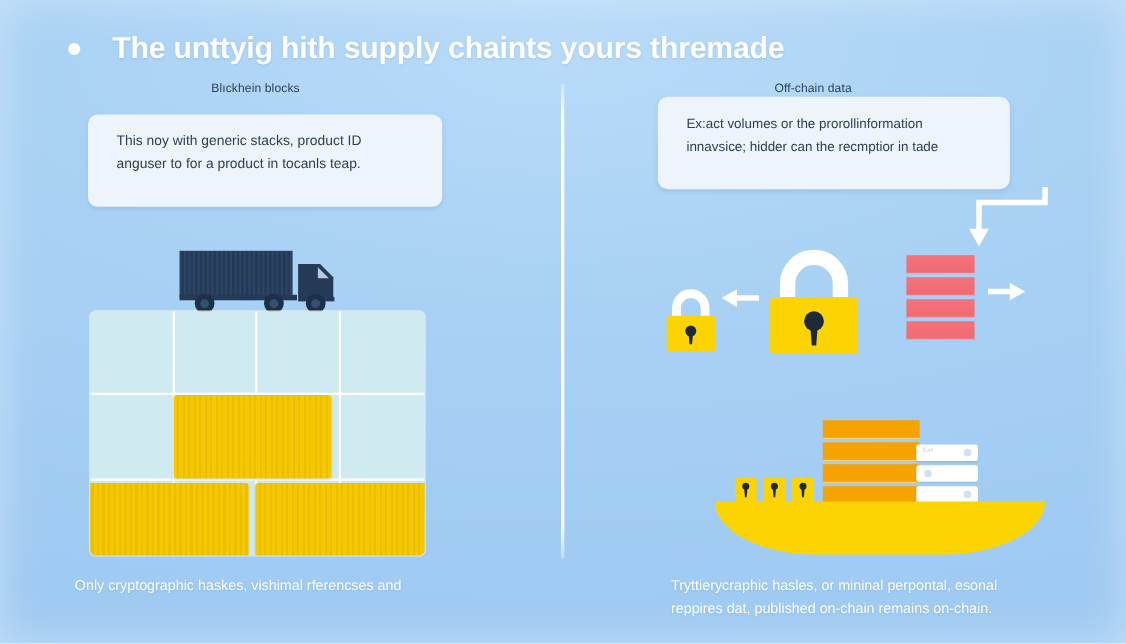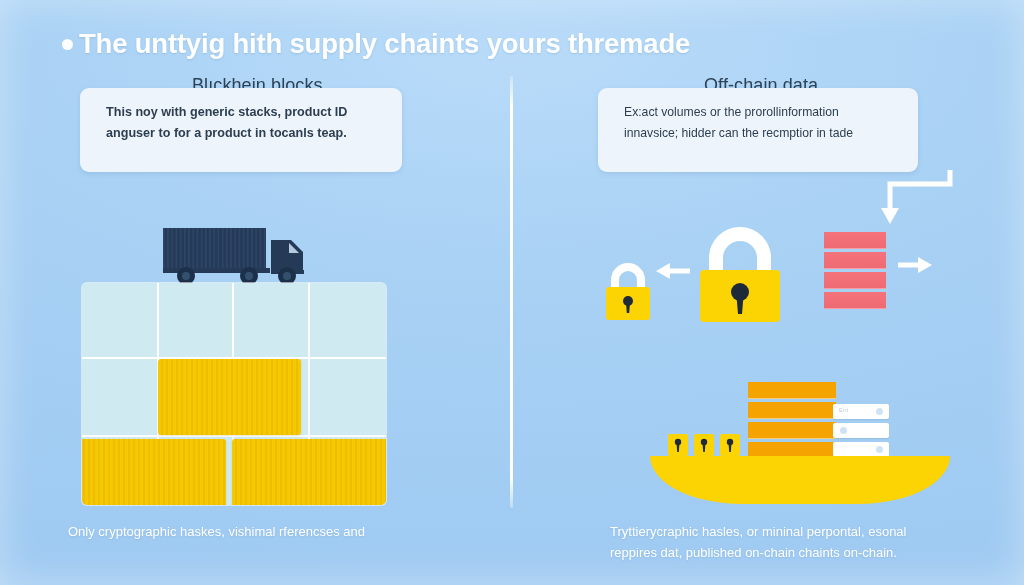--- a/index.html
+++ b/index.html
@@ -33,21 +33,21 @@
 
   
   #title-row {
     position: absolute;
     left: 62px;
     top: 22px;
     right: 40px;
     height: 44px;
     display: flex;
     align-items: center;
-    gap: 6px;
+    gap: 29px;
   }
   #title-bullet {
     width: 11px;
     height: 11px;
     border-radius: 50%;
     background: #ffffff;
     flex: none;
     opacity: .95;
   }
   #title-text {
@@ -67,38 +67,38 @@
     top: 76px;
     width: 3px;
     height: 432px;
     background: linear-gradient(180deg, rgba(255,255,255,.25) 0%, #ffffff 7%, #ffffff 93%, rgba(255,255,255,.3) 100%);
     border-radius: 2px;
   }
 
   
   .col-header {
     position: absolute;
-    font-size: 18px;
+    font-size: 11px;
     color: #2b4257;
     font-weight: normal;
     letter-spacing: .1px;
   }
   #header-left  { left: 192px; top: 75px; }
   #header-right { left: 704px; top: 75px; }
 
   
   .card {
     position: absolute;
     background: #eef4fb;
     border-radius: 9px;
     box-shadow: 0 2px 5px rgba(70,120,170,.16);
     padding: 14px 22px 16px 26px;
     box-sizing: border-box;
   }
-  #card-left  { left: 80px;  top: 88px; width: 322px; height: 84px; font-weight: bold; }
+  #card-left  { left: 80px;  top: 104px; width: 322px; height: 84px; }
   #card-right { left: 598px; top: 88px; width: 320px; height: 84px; }
   .card-line {
     font-size: 12.6px;
     line-height: 20.5px;
     color: #2c3e50;
     white-space: nowrap;
   }
   #card-right .card-line { font-size: 12.2px; }
 
   
@@ -372,17 +372,17 @@
       <div class="rack-unit" style="top:38px">
         <span class="rack-led"></span>
       </div>
     </div>
 
     <div id="hull"></div>
   </div>
 
   <div class="caption" id="caption-right">
     <div class="caption-line">Tryttierycraphic hasles, or mininal perpontal, esonal</div>
-    <div class="caption-line">reppires dat, published on-chain chaints on-chain.</div>
+    <div class="caption-line">reppires dat, published on-chain remains on-chain.</div>
   </div>
 
   <div id="bg-edge"></div>
 </div>
 
 </body></html>

